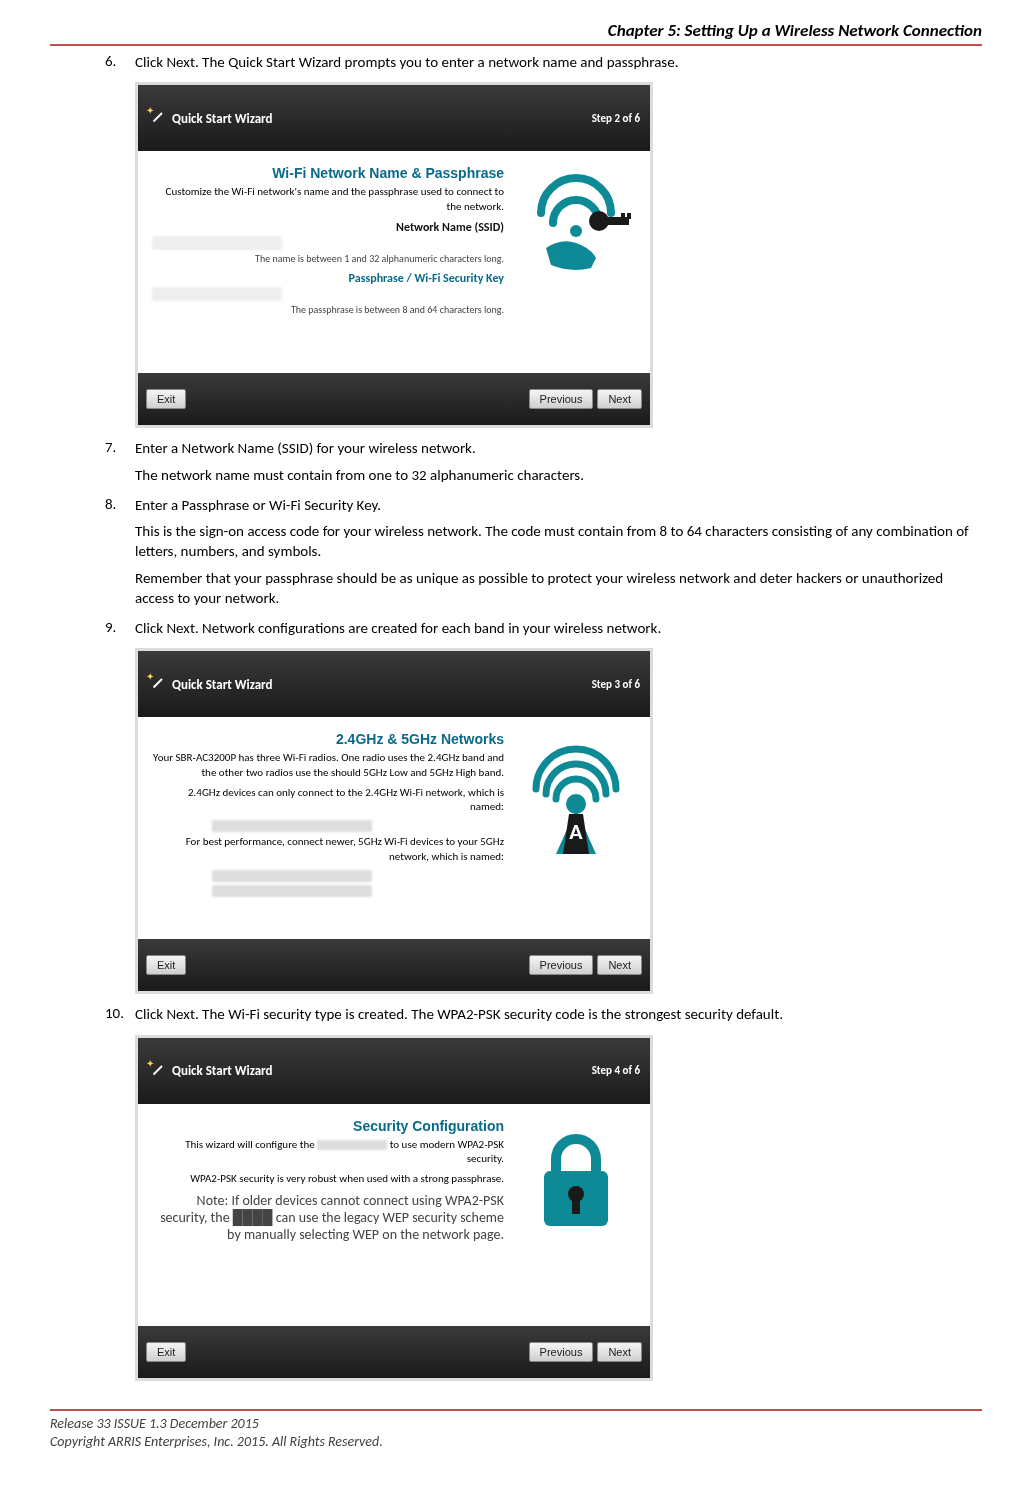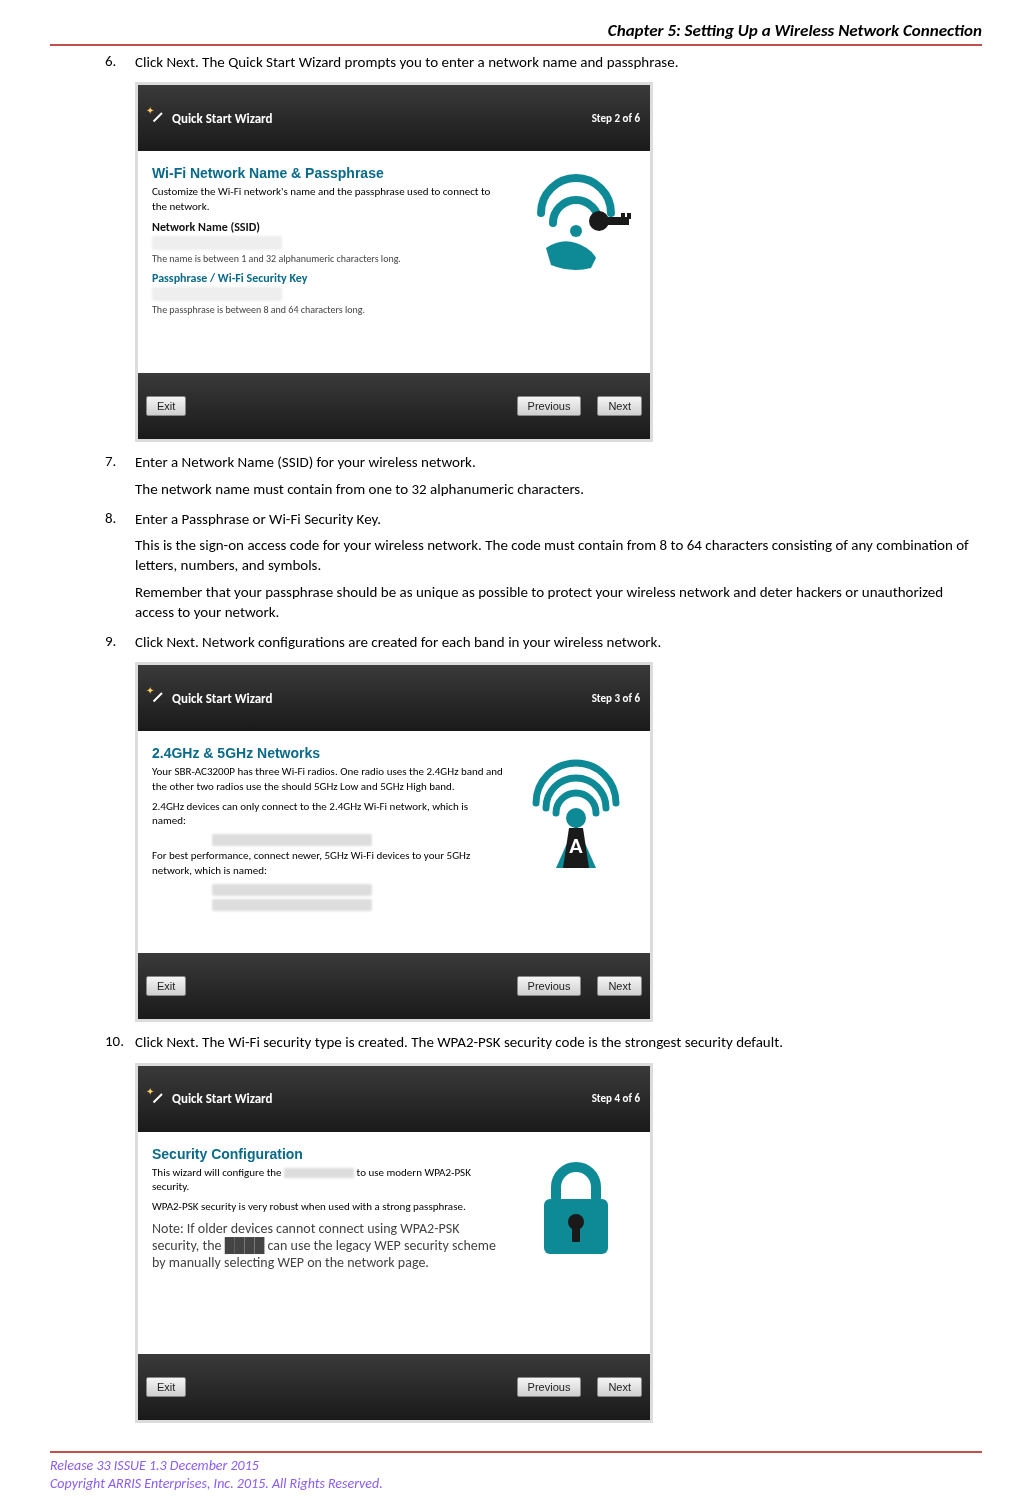--- a/index.html
+++ b/index.html
@@ -83,21 +83,21 @@
   }
   .wiz-title { font-weight: bold; flex: 1; }
   .wiz-step { font-size: 11px; font-weight: bold; }
   .wiz-body {
     background: #fff;
     padding: 14px 14px 8px 14px;
     min-height: 200px;
     display: flex;
     gap: 12px;
   }
-  .wiz-left { flex: 1; font-size: 12px; color: #000; }
+  .wiz-left { flex: 1; font-size: 12px; color: #000; text-align: right; }
   .wiz-right { width: 120px; display:flex; align-items:flex-start; justify-content:center; padding-top:8px; }
   .wiz-heading {
     color: #0a6a8a;
     font-weight: bold;
     font-size: 14px;
     margin-bottom: 4px;
     font-family: Verdana, sans-serif;
   }
   .wiz-small { font-size: 11px; line-height: 1.3; margin-bottom: 6px; }
   .wiz-label { font-size: 12px; font-weight: bold; color:#111; margin-top:6px; }
@@ -109,44 +109,44 @@
     width: 130px;
     border-radius:2px;
   }
   .wiz-blur-sm { width:160px; height:12px; background:#ddd; filter:blur(1px); margin:3px 0; border-radius:2px; }
   .wiz-note { font-size: 10px; color:#444; margin-top:1px; margin-bottom:4px; }
   .wiz-footer {
     background: linear-gradient(#3a3a3a,#1a1a1a);
     height: 34px;
     display: flex;
     align-items: center;
-    padding: 16px 8px;
+    padding: 9px 8px;
   }
   .wiz-btn {
     background: linear-gradient(#f5f5f5,#cfcfcf);
     border: 1px solid #888;
     font-size: 11px;
     padding: 3px 10px;
     border-radius: 2px;
     color:#222;
   }
   .wiz-footer .spacer { flex:1; }
-  .wiz-btn + .wiz-btn { margin-left: 16px; }
+  .wiz-btn + .wiz-btn { margin-left: 4px; }
 
   
   .icon-wifi-hand svg, .icon-antenna svg, .icon-lock svg { display:block; }
 
   
   .page-footer {
     margin-top: 28px;
     border-top: 2px solid #c0504d;
     padding-top: 4px;
     font-style: italic;
     font-size: 14px;
-    color: #8b5cf6;
+    color: #404040;
     display: flex;
     justify-content: space-between;
   }
   .page-footer .left, .page-footer .right { line-height:1.3; }
   .page-footer .right { text-align: right; }
 </style>
 </head>
 <body>
 
 <div class="page">

